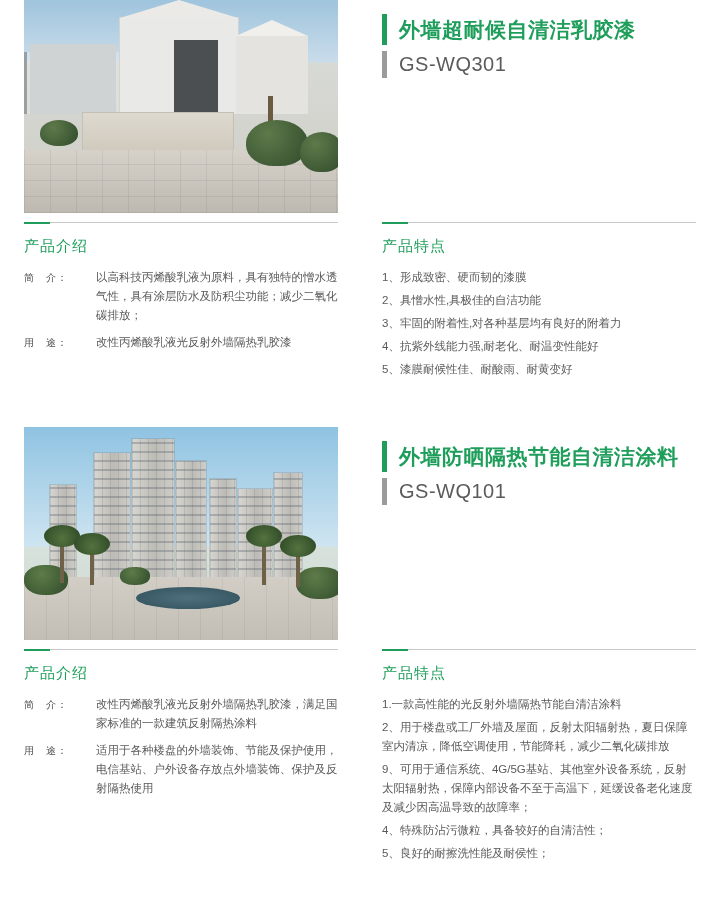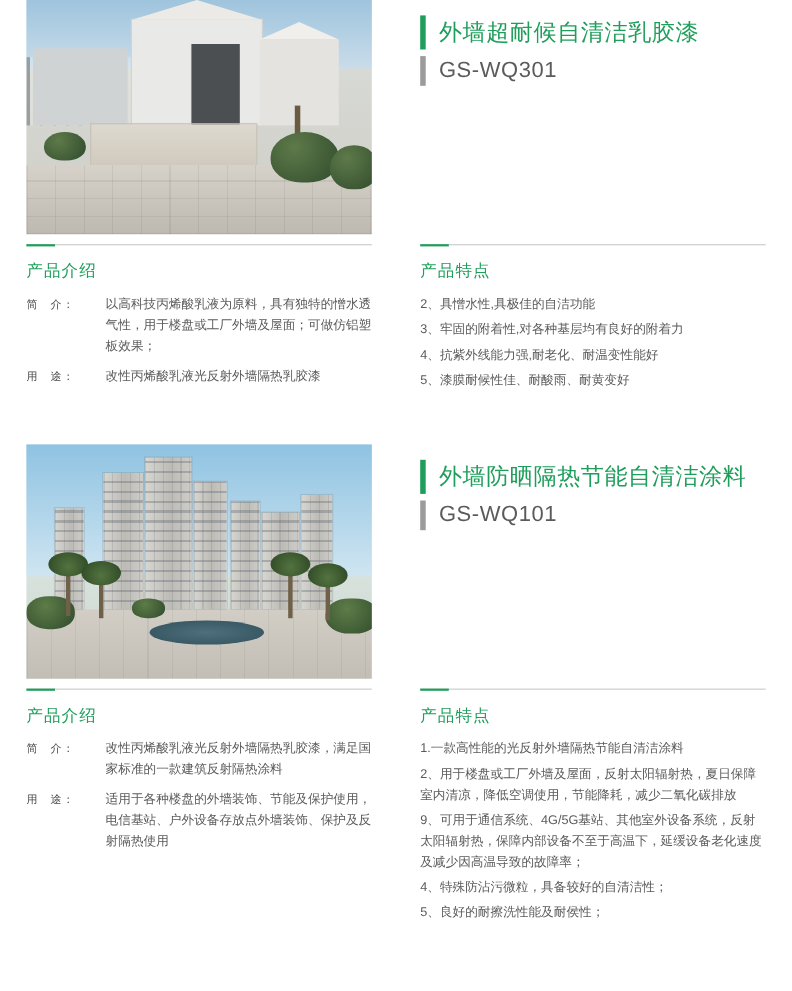--- a/index.html
+++ b/index.html
@@ -166,21 +166,21 @@
   }
   .title-bar-green {
     width: 5px;
     background: #1e9e5a;
     align-self: stretch;
     margin-right: 12px;
     flex: 0 0 5px;
   }
   .title-text {
     font-size: 21px;
-    font-weight: normal;
+    font-weight: bold;
     line-height: 31px;
     color: #1e9e5a;
     letter-spacing: .5px;
   }
   .code-row {
     display: flex;
     align-items: center;
     margin-top: 6px;
   }
   .title-bar-gray {
@@ -297,34 +297,35 @@
 
     <div class="columns">
       <div class="col left">
         <div class="section-rule">
           <div class="tick"></div>
         </div>
         <div class="section-title">产品介绍</div>
 
         <div class="spec-row">
           <div class="spec-label">简　介：</div>
-          <div class="spec-value">以高科技丙烯酸乳液为原料，具有独特的憎水透气性，用于楼盘或工厂外墙及屋面；可做仿铝塑板效果；</div>
+          <div class="spec-value">以高科技丙烯酸乳液为原料，具有独特的憎水透气性，具有涂层防水及防积尘功能；减少二氧化碳排放；</div>
         </div>
         <div class="spec-row">
           <div class="spec-label">用　途：</div>
           <div class="spec-value">改性丙烯酸乳液光反射外墙隔热乳胶漆</div>
         </div>
       </div>
 
       <div class="col right">
         <div class="section-rule">
           <div class="tick"></div>
         </div>
         <div class="section-title">产品特点</div>
         <ul class="feature-list">
+          <li>1、形成致密、硬而韧的漆膜</li>
           <li>2、具憎水性,具极佳的自洁功能</li>
           <li>3、牢固的附着性,对各种基层均有良好的附着力</li>
           <li>4、抗紫外线能力强,耐老化、耐温变性能好</li>
           <li>5、漆膜耐候性佳、耐酸雨、耐黄变好</li>
         </ul>
       </div>
     </div>
   </div>
 
   <div class="block-gap"></div>

